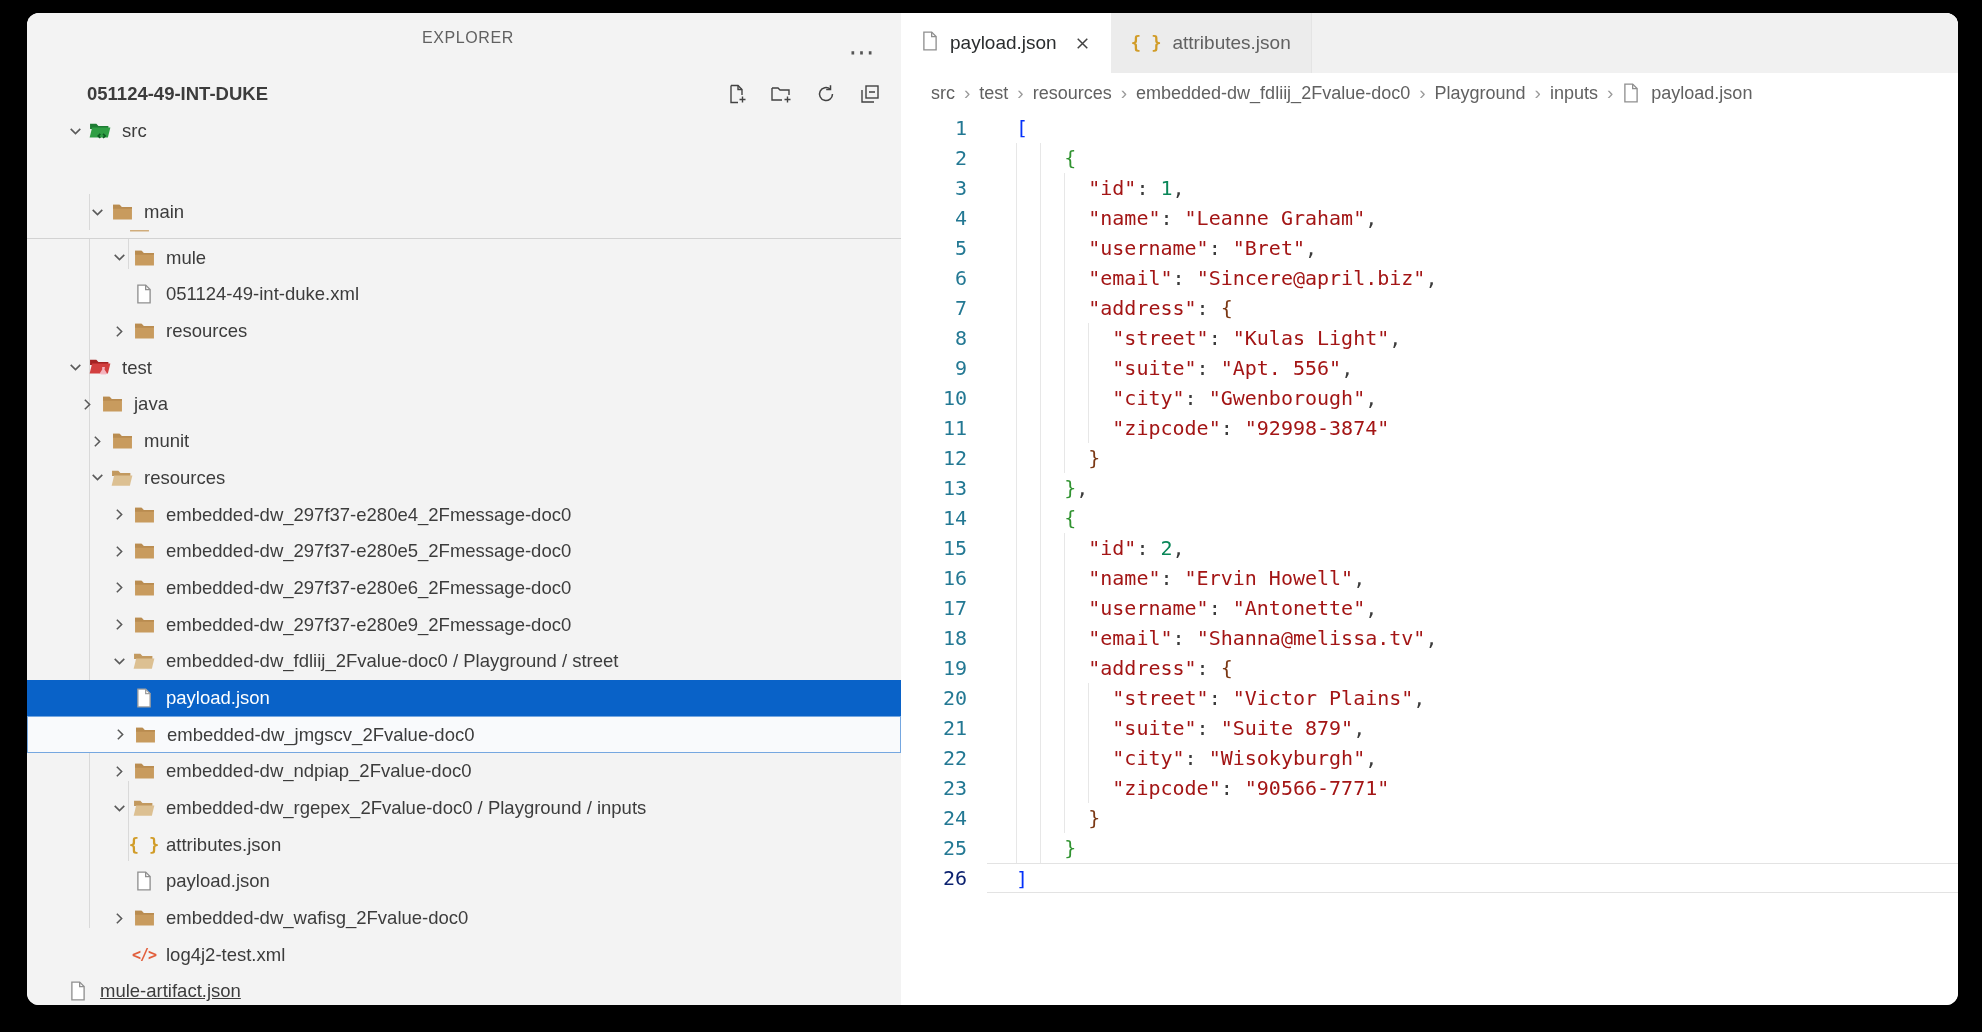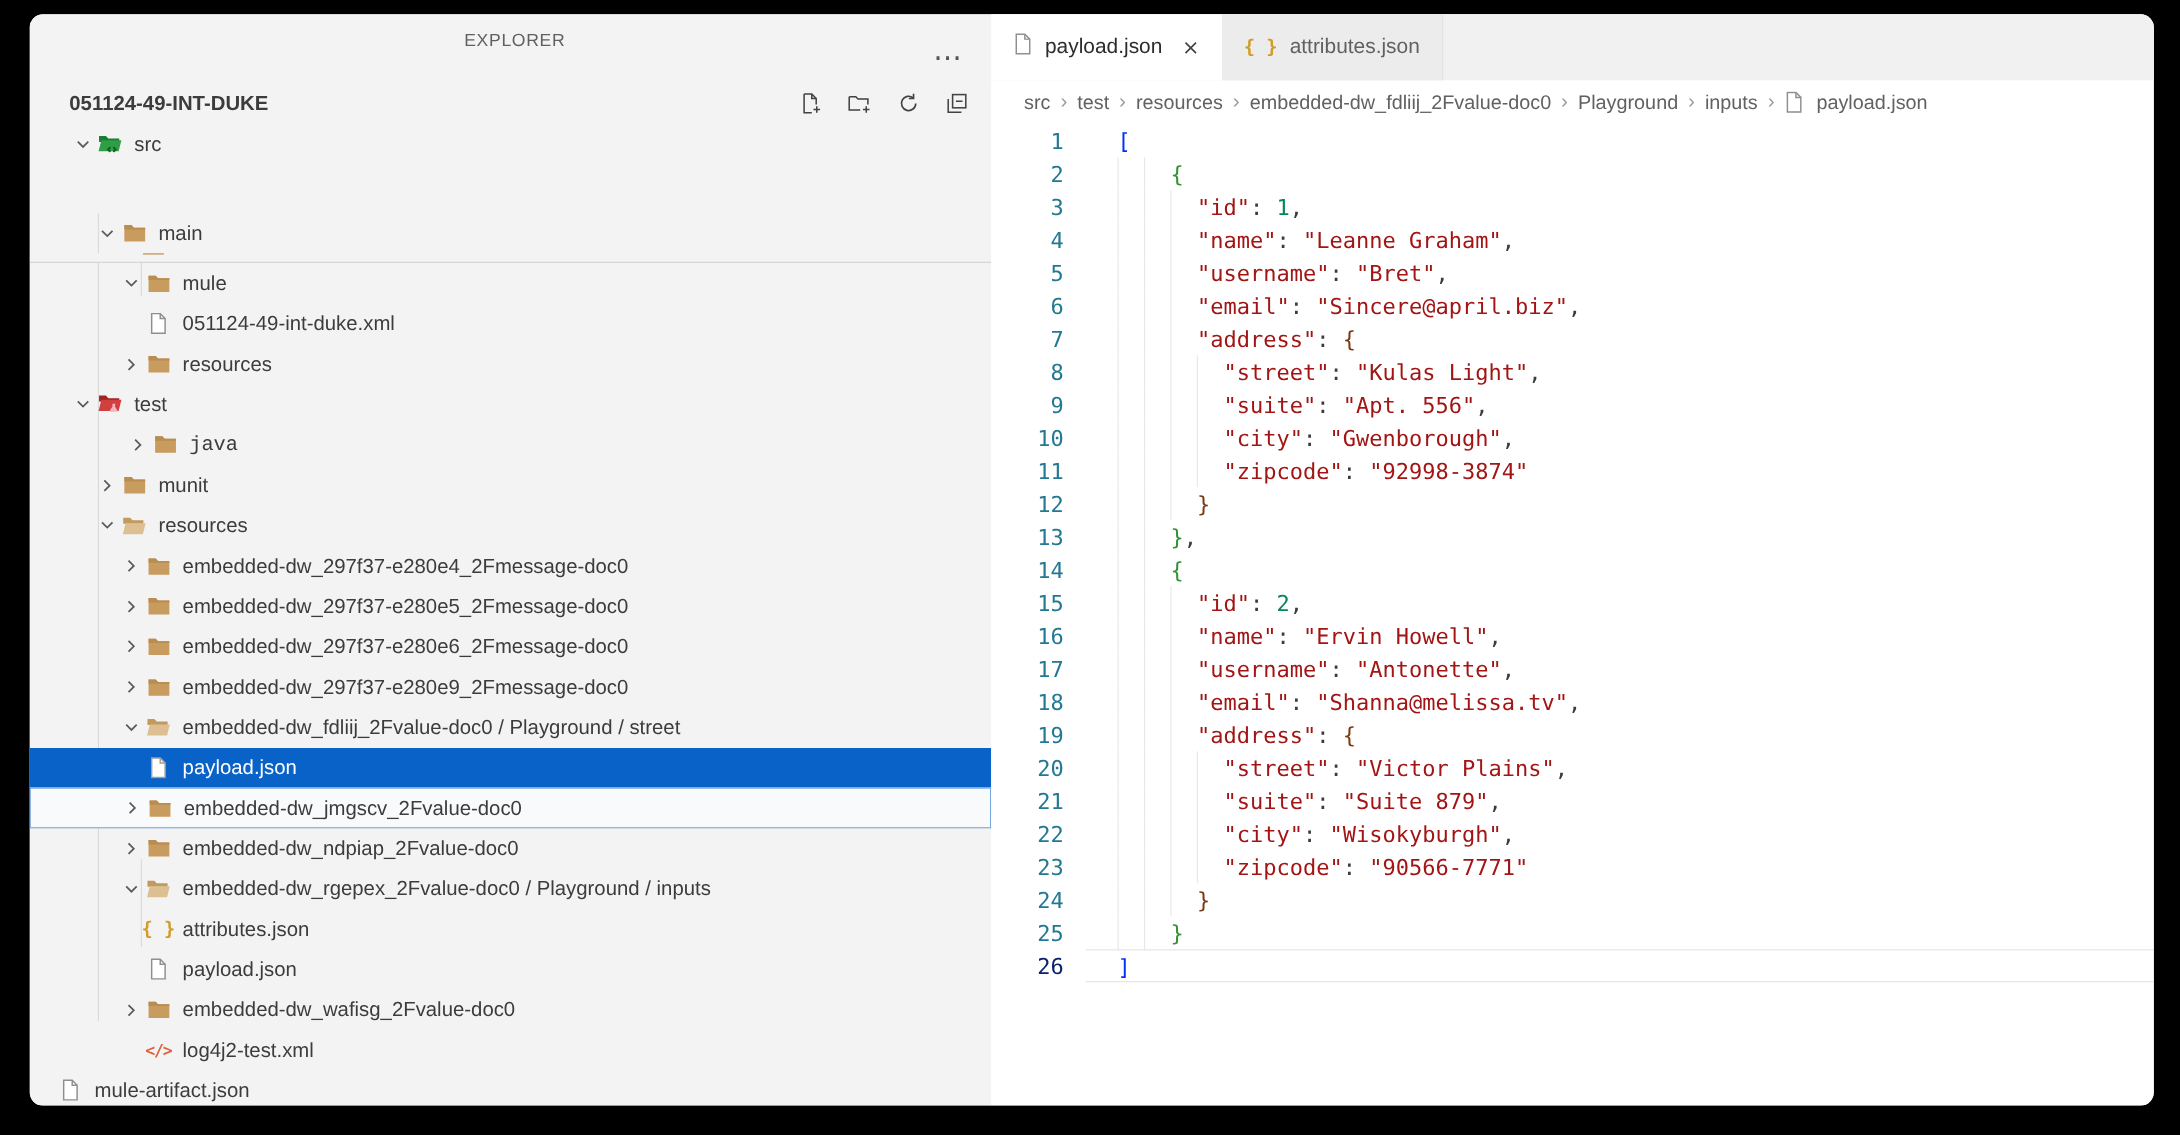--- a/index.html
+++ b/index.html
@@ -5,21 +5,21 @@
   html,body{margin:0;padding:0;background:#000;width:1982px;height:1032px;overflow:hidden;
     font-family:"Liberation Sans",sans-serif;}
   .window{position:absolute;left:27px;top:13px;width:1931px;height:992px;background:#fff;
     border-radius:12px;overflow:hidden;display:flex;}
   
   .sidebar{width:874px;flex:none;background:var(--sidebarBg,#f3f3f3);position:relative;overflow:hidden;}
   .exhead{height:62px;display:flex;align-items:center;padding:16px 26px 0 34px;box-sizing:border-box;
     font-size:16px;color:#616161;letter-spacing:.6px;flex-direction:column;}
   .exhead .more{margin-left:auto;font-size:26px;color:#555;line-height:10px;cursor:default;}
   .proj{height:38px;display:flex;align-items:center;padding-left:12px;font-weight:bold;
-    font-size:18.5px;color:#3c3c3c;}
+    font-size:18.5px;color:#3c3c3c;gap:24px;}
   .proj .acts{margin-left:auto;display:flex;gap:22px;padding-right:20px;}
   .proj .acts span{display:flex;align-items:center;}
   .twisty{width:24px;flex:none;display:flex;justify-content:center;align-items:center;}
   .ticon{width:26px;flex:none;display:flex;justify-content:center;align-items:center;margin-right:9px;}
   .trow{height:36.7px;display:flex;align-items:center;font-size:18.5px;color:#3c3c3c;
     position:relative;z-index:1;box-sizing:border-box;}
   .trow.sel{background:var(--accent,#0962c8);color:#fff;}
   .trow.outl{border:1px solid rgba(9,98,200,.55);background:#f9fafc;}
   .tdivider{height:8px;border-bottom:1px solid #d2d2d2;position:relative;overflow:hidden;z-index:2;
     background:#f3f3f3;}
@@ -183,21 +183,21 @@
           </span>
           <span class="ticon">
             <svg width="22" height="19" viewBox="0 0 21 18">
               <path d="M1 1.5h6l2 2.2h9.5v3H1z" fill="#a32222"></path>
               <path d="M.6 14.8L3 5.2h17.4L18 14.8z" fill="#d23f3f"></path>
               <path d="M12.6 8.5h2.6l-.4 2.4 2 3.2c.4.7-.1 1.6-.9 1.6h-4.4c-.8 0-1.3-.9-.9-1.6l2-3.2z" fill="#f6b9c4" opacity=".95"></path>
             </svg>
           </span>
           <span>test</span>
         </div>
-        <div class="trow" style="padding-left: 86px; font-family: Liberation Mono, monospace;">
+        <div class="trow" style="padding-left: 48px;">
           <span class="twisty">
             <svg width="17" height="17" viewBox="0 0 16 16">
               <path d="M5.5 3.5l4.5 4.5-4.5 4.5" fill="none" stroke="#5a5a5a" stroke-width="1.5"></path>
             </svg>
           </span>
           <span class="ticon">
             <svg width="21" height="18" viewBox="0 0 20 17">
               <path d="M1 1.5h6.2l2 2.2H19v12H1z" fill="#c89b5e"></path>
               <path d="M1 1.5h6.2l2 2.2H19v1.6H1z" fill="#b98c50"></path>
             </svg>
@@ -385,21 +385,21 @@
           </span>
           <span>embedded-dw_wafisg_2Fvalue-doc0</span>
         </div>
         <div class="trow" style="padding-left: 80px;">
           <span class="twisty"></span>
           <span class="ticon">
             <span class="xml-glyph">&lt;/&gt;</span>
           </span>
           <span>log4j2-test.xml</span>
         </div>
-        <div class="trow" style="">
+        <div class="trow" style="padding-left: 14px; text-decoration: underline;">
           <span class="twisty"></span>
           <span class="ticon">
             <svg width="18" height="20" viewBox="0 0 16 18">
               <path d="M2.5 1h7l4 4v12h-11z" fill="#fff" stroke="#8f8f8f" stroke-width="1.2"></path>
               <path d="M9.5 1v4h4" fill="none" stroke="#8f8f8f" stroke-width="1.2"></path>
             </svg>
           </span>
           <span>mule-artifact.json</span>
         </div>
         <div class="trow" style="padding-left: 14px; justify-content: flex-end;">

